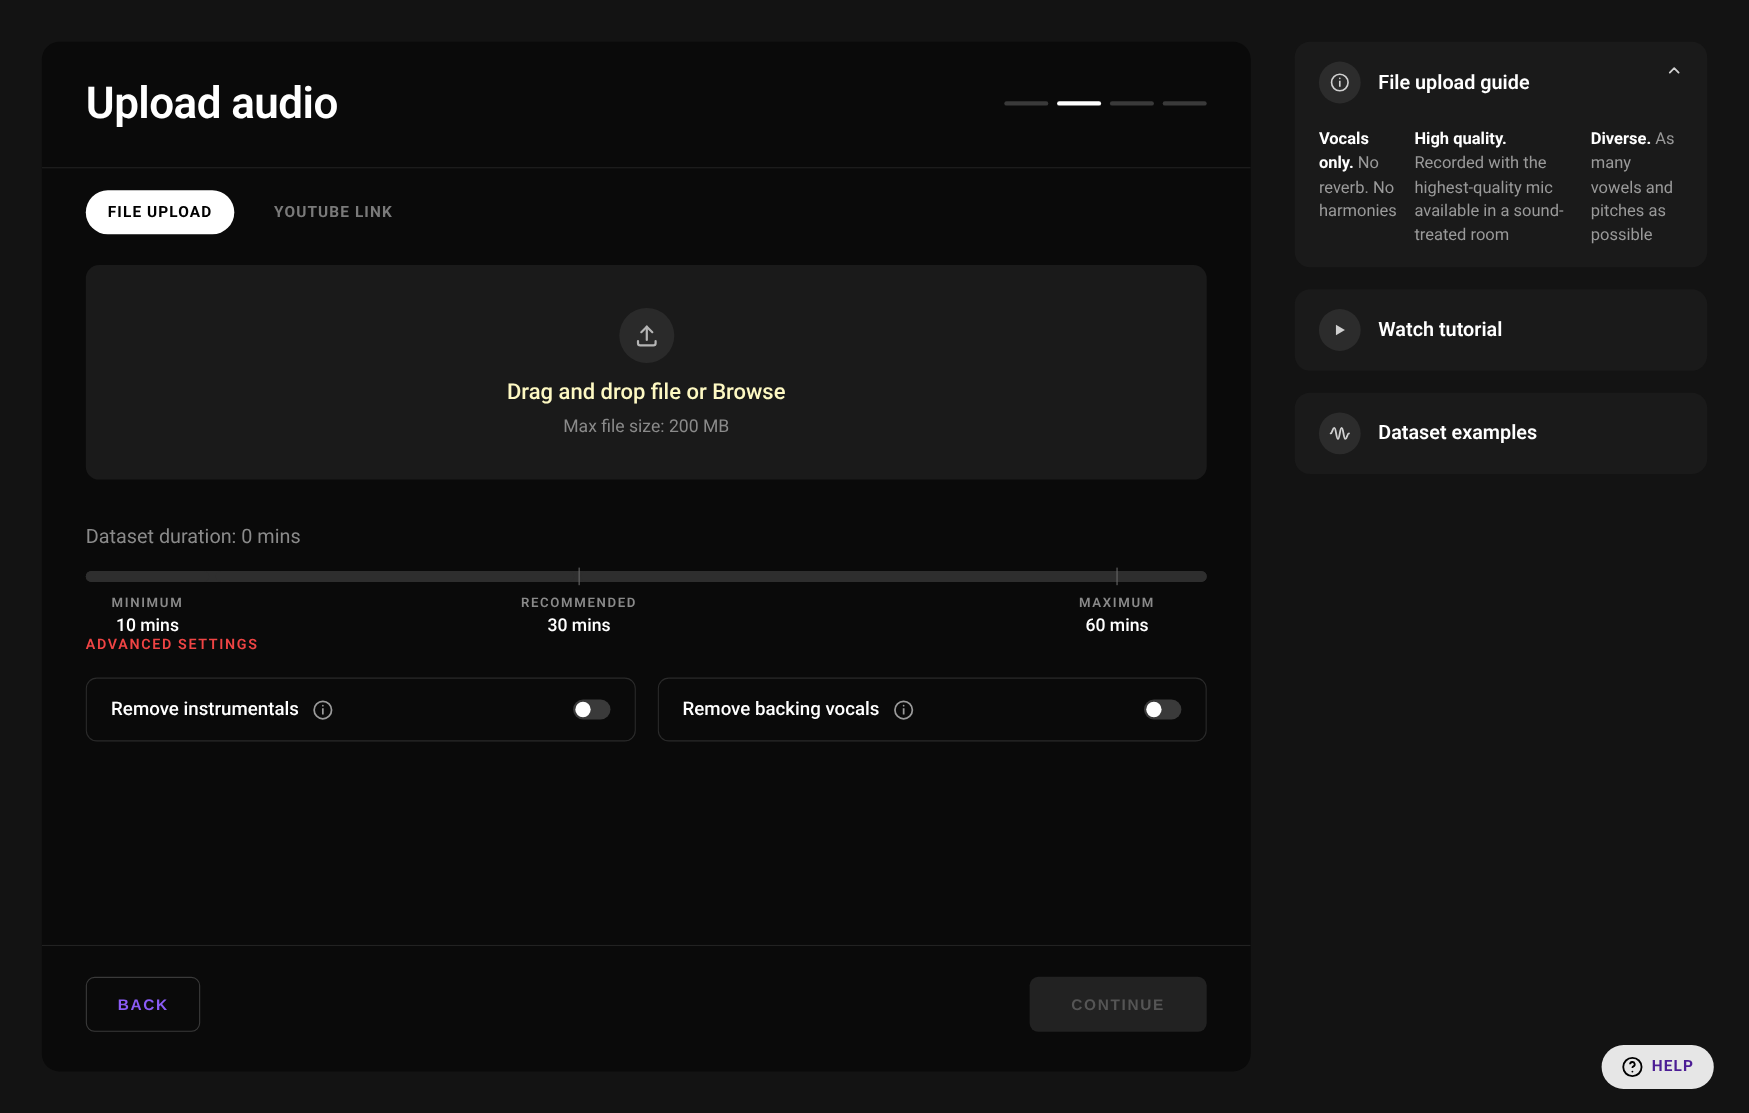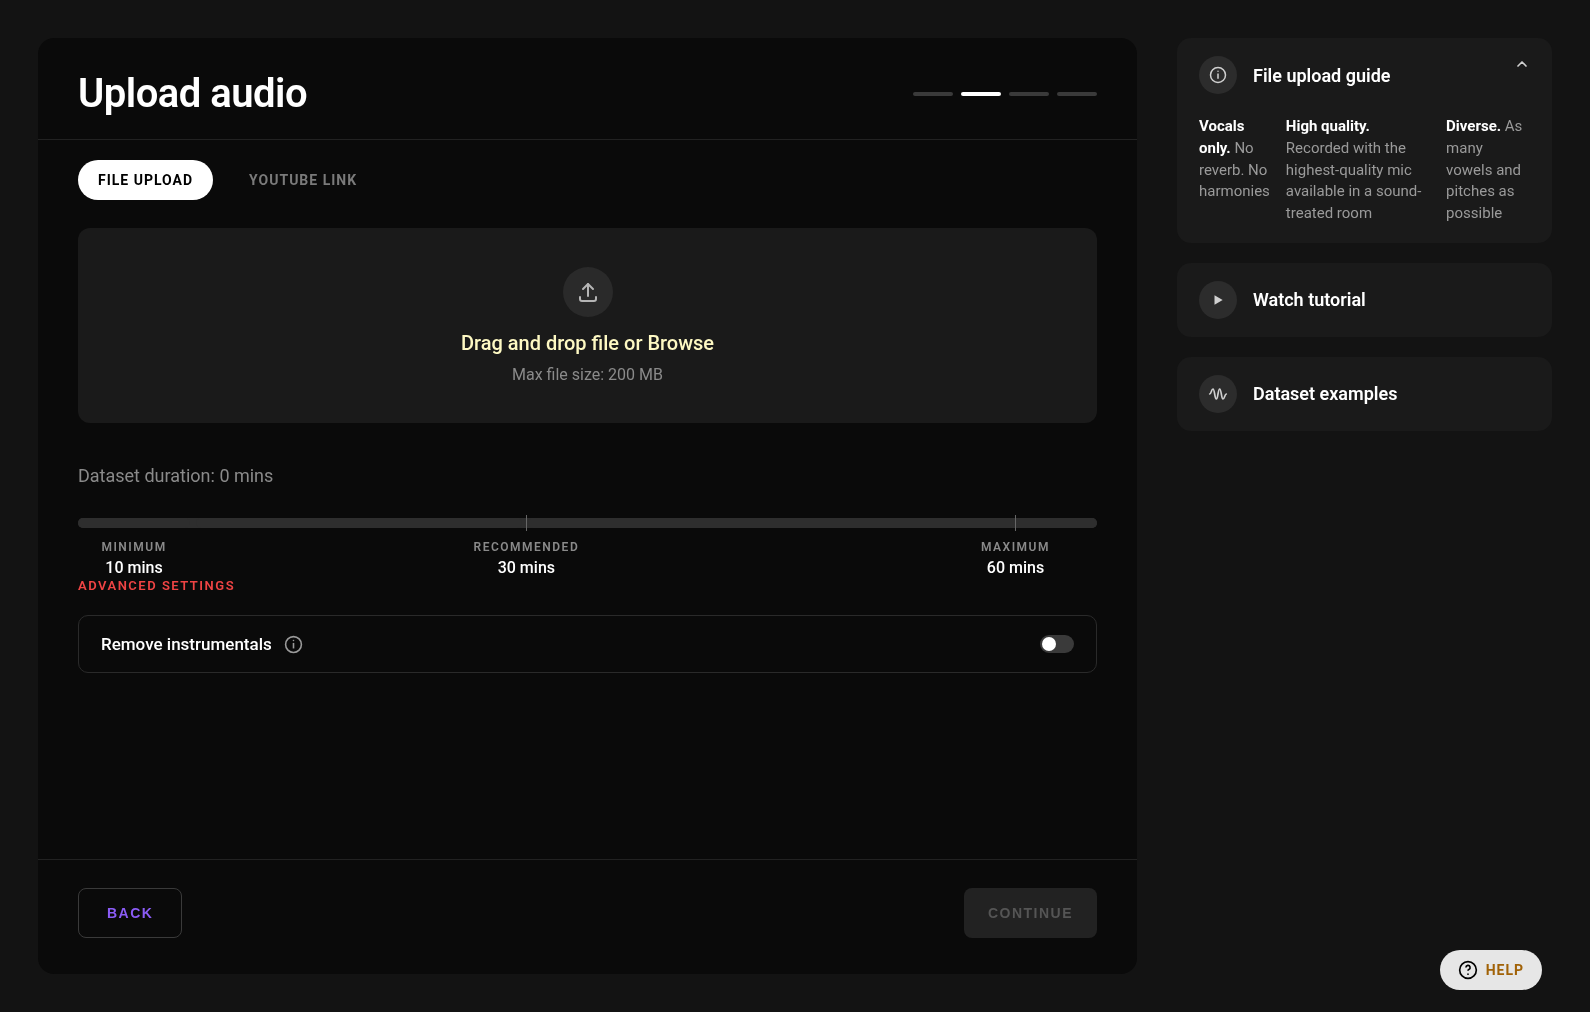--- a/index.html
+++ b/index.html
@@ -25,21 +25,21 @@
     background: #0a0a0a;
     border-radius: 16px;
     display: flex;
     flex-direction: column;
     overflow: hidden;
   }
   .card-header {
     display: flex;
     align-items: center;
     justify-content: space-between;
-    padding: 32px 40px 22px 40px;
+    padding: 32px 40px 35px 40px;
     border-bottom: 1px solid #222;
   }
   .title {
     font-size: 40px;
     font-weight: 600;
     letter-spacing: -0.5px;
   }
   .stepper {
     display: flex;
     gap: 8px;
@@ -88,21 +88,21 @@
   }
   .dropzone .icon-circle {
     width: 50px; height: 50px;
     border-radius: 50%;
     background: #2a2a2a;
     display: flex; align-items: center; justify-content: center;
   }
   .dropzone-text { font-size: 20px; font-weight: 500; color: #fef9c3; }
   .dropzone-sub { font-size: 16px; color: #8a8a8a; margin-top:-4px;}
 
-  .duration-label { font-size: 18px; color: #8a8a8a; margin-bottom: 32px; }
+  .duration-label { font-size: 18px; color: #8a8a8a; margin-bottom: 20px; }
   .duration-bar-wrap { position: relative; margin-bottom: 50px; }
   .duration-bar {
     width: 100%;
     height: 10px;
     background: #2e2e2e;
     border-radius: 999px;
     display: flex;
     gap: 6px;
   }
   .bar-seg { height: 100%; border-radius: 999px; background: #2e2e2e; }
@@ -187,21 +187,21 @@
     padding: 16px 28px;
     border-radius: 8px;
     font-size: 14px;
     font-weight: 700;
     letter-spacing: 1.5px;
     cursor: pointer;
     border: none;
     text-transform: uppercase;
   }
   .btn-outline { background: transparent; color: #8b5cf6; border: 1px solid #3a3a3a; }
-  .btn-disabled { background: #222; color: #555; cursor: not-allowed; padding: 16px 24px;}
+  .btn-disabled { background: #222; color: #555; cursor: not-allowed; padding: 16px 38px;}
 
   
   .sidebar-right {
     width: 375px;
     display: flex;
     flex-direction: column;
     gap: 20px;
   }
   .side-card {
     background: #1a1a1a;
@@ -228,23 +228,23 @@
     flex-direction: row;
     gap: 16px;
   }
   .guide-line { font-size: 15px; color: #9a9a9a; line-height: 1.45; }
   .guide-bold { color: #fff; font-weight: 700; }
 
   
   .help-btn {
     position: absolute;
     bottom: 22px;
-    right: 48px;
+    right: 32px;
     background: #e6e6e6;
-    color: #a16207;
+    color: #4c1d95;
     border-radius: 999px;
     padding: 10px 18px;
     display: flex;
     align-items: center;
     gap: 8px;
     font-weight: 700;
     letter-spacing: 1px;
     font-size: 14px;
     cursor: pointer;
   }
@@ -319,20 +319,33 @@
             <span class="info-icon">
               <svg width="19" height="19" viewBox="0 0 24 24" fill="none" stroke="#9a9a9a" stroke-width="2">
                   <circle cx="12" cy="12" r="10"></circle>
                   <line x1="12" y1="10" x2="12" y2="17"></line>
                   <circle cx="12" cy="7" r="1" fill="#9a9a9a" stroke="none"></circle>
                 </svg>
             </span>
           </div>
           <div class="switch"></div>
         </div>
+        <div class="toggle-card">
+          <div class="toggle-left">
+            <span class="toggle-label">Remove backing vocals</span>
+            <span class="info-icon">
+              <svg width="19" height="19" viewBox="0 0 24 24" fill="none" stroke="#9a9a9a" stroke-width="2">
+                  <circle cx="12" cy="12" r="10"></circle>
+                  <line x1="12" y1="10" x2="12" y2="17"></line>
+                  <circle cx="12" cy="7" r="1" fill="#9a9a9a" stroke="none"></circle>
+                </svg>
+            </span>
+          </div>
+          <div class="switch"></div>
+        </div>
       </div>
     </div>
 
     <div class="card-footer">
       <button class="btn btn-outline">BACK</button>
       <button class="btn btn-disabled">CONTINUE</button>
     </div>
   </div>
 
   <div class="sidebar-right">

